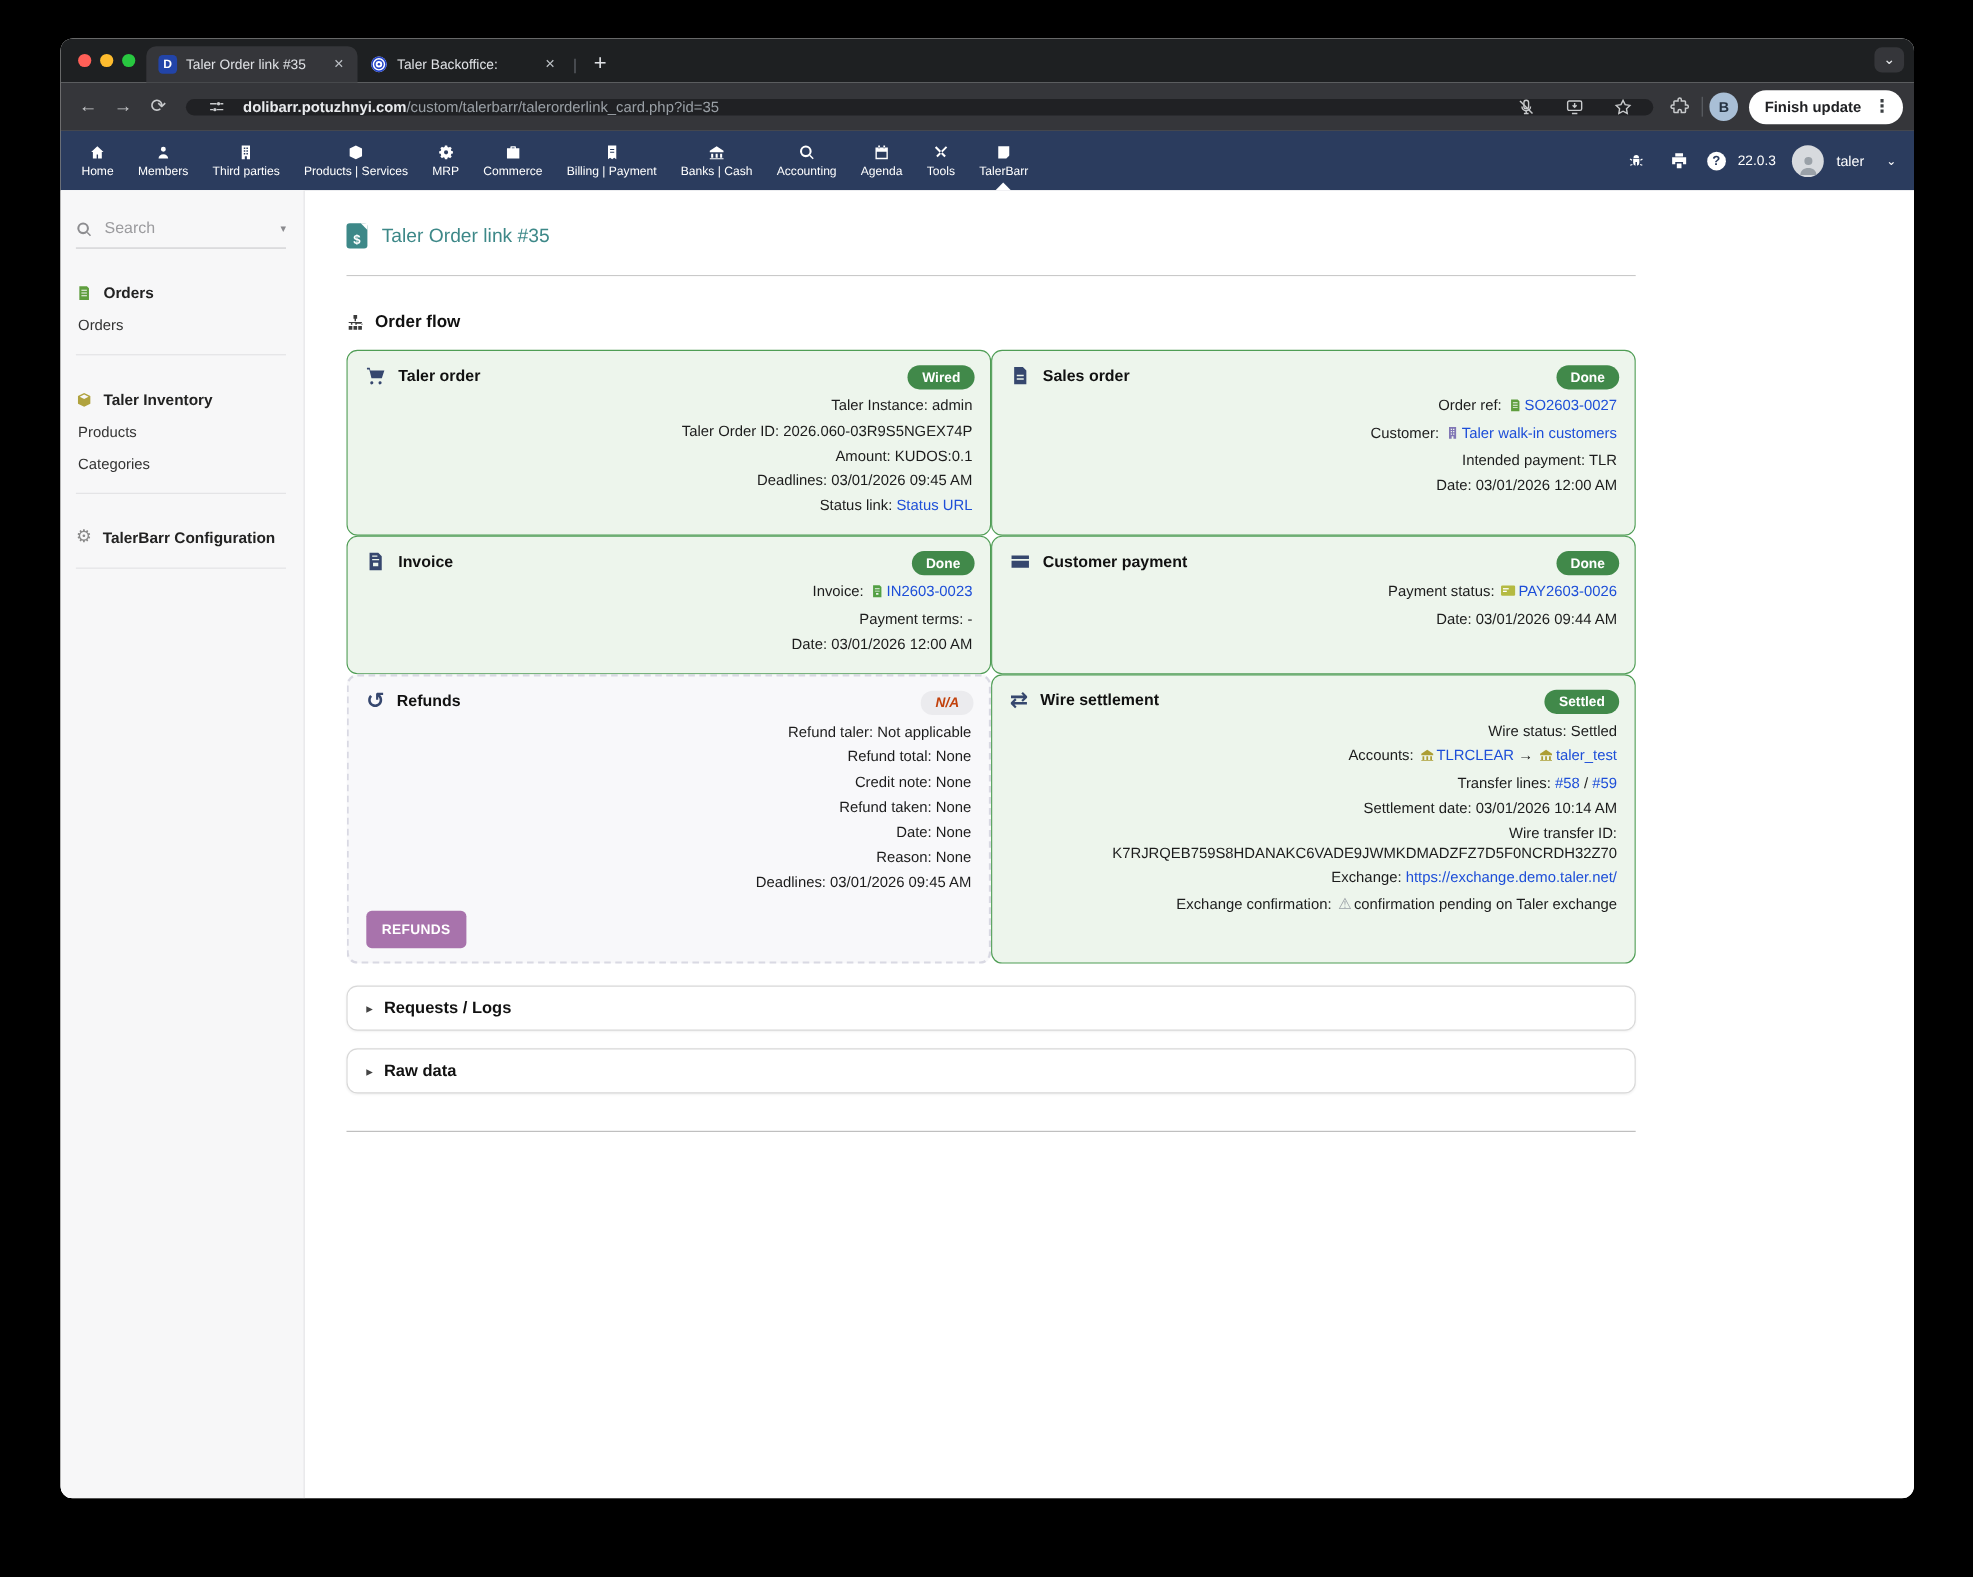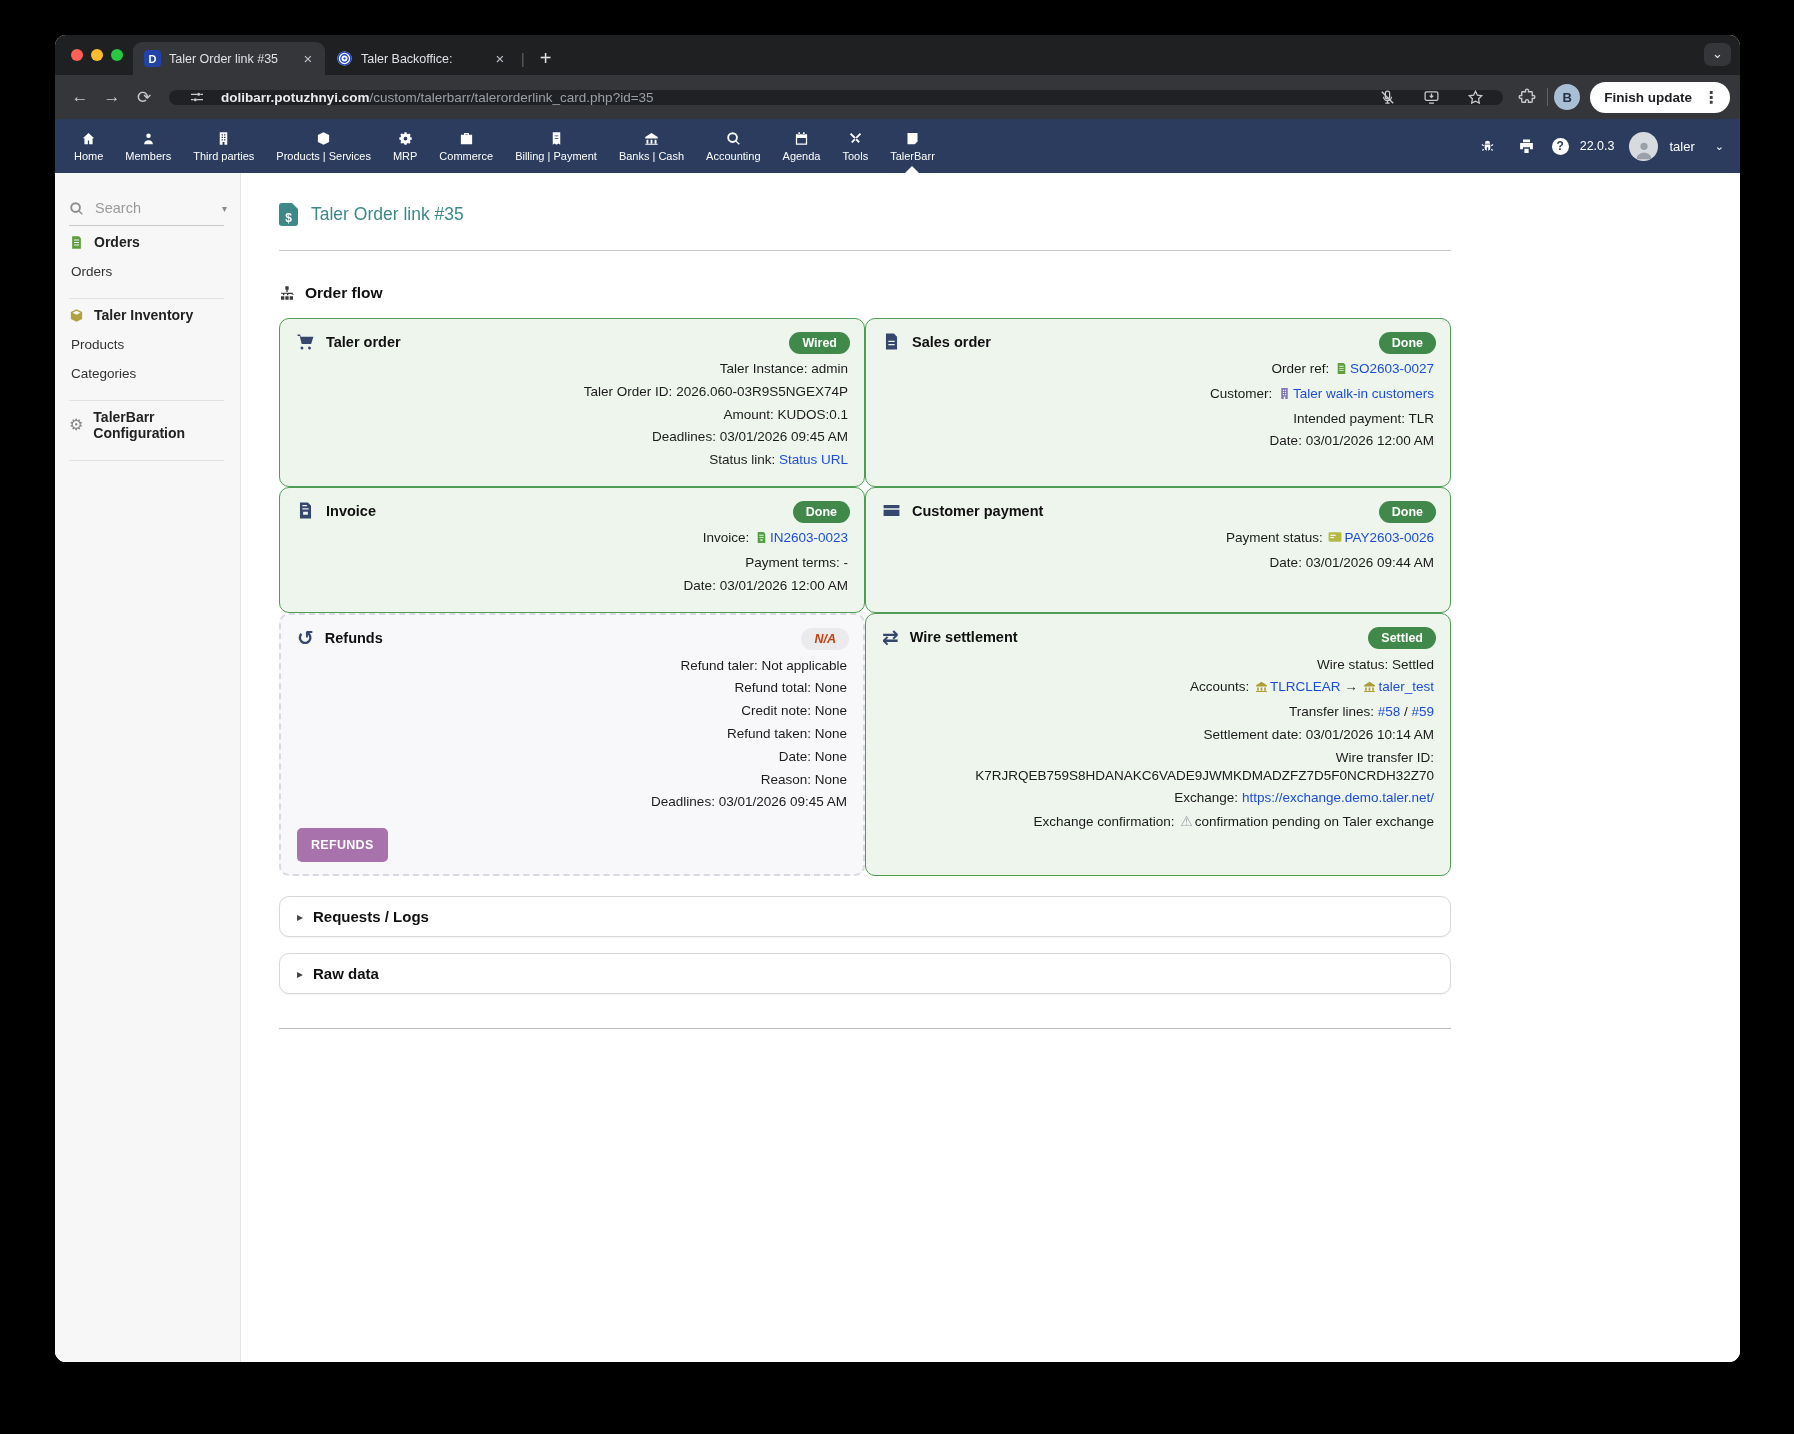--- a/index.html
+++ b/index.html
@@ -49,27 +49,27 @@
   .nav-right { margin-left:auto; display:flex; align-items:center; gap:11px; }
   .nav-right svg { width:17px; height:17px; fill:#fff; display:block; }
   .help-circle { width:17px; height:17px; border-radius:50%; background:#fff; color:#2b3c5e; font-weight:700; font-size:12px; display:flex; align-items:center; justify-content:center; }
   .version { font-size:12.5px; }
   .user-avatar { width:29px; height:29px; border-radius:50%; background:#d7dade; display:flex; align-items:flex-end; justify-content:center; overflow:hidden; margin-left:4px; }
   .user-avatar svg { width:22px; height:22px; fill:#9aa1a8; }
   .user-name { font-size:13px; display:flex; align-items:center; gap:20px; }
   .user-caret { font-size:11px; }
   
   .body-row { flex:1; display:flex; background:#fff; min-height:0; }
-  .sidebar { width:186px; flex:0 0 auto; background:#f7f7f8; border-right:1px solid #e4e4e6; padding:26px 16px 0 14px; }
+  .sidebar { width:222px; flex:0 0 auto; background:#f7f7f8; border-right:1px solid #e4e4e6; padding:26px 16px 0 14px; }
   .search-row { display:flex; align-items:center; gap:9px; border-bottom:1px solid #c9c9cc; padding-bottom:8px; }
   .search-row svg { width:15px; height:15px; fill:#8d8d90; flex:0 0 auto; }
   .search-input { border:none; background:transparent; outline:none; font-size:14.5px; color:#333; width:120px; font-family:inherit; }
   .search-input::placeholder { color:#9b9b9e; }
   .search-caret { color:#8a8a8e; font-size:10px; margin-left:auto; }
-  .side-section { margin-top:8px; }
+  .side-section { margin-top:32px; }
   .side-head { display:flex; align-items:center; gap:10px; font-size:14px; font-weight:700; color:#222; }
   .side-head svg { width:15px; height:15px; flex:0 0 auto; }
   .side-head .gear-glyph { font-size:16px; color:#8a8a8a; line-height:1; }
   .side-link { font-size:13.5px; color:#333; margin:14px 0 0 2px; display:block; text-decoration:none; }
   .side-divider { border:none; border-top:1px solid #e2e2e4; margin:19px 0 0; }
   
   .main { flex:1; padding:30px 0 0 38px; overflow:hidden; }
   .content { width:1172px; }
   .page-head { display:flex; align-items:center; gap:13px; }
   .title-doc { position:relative; width:19px; height:23px; background:#3d8888; border-radius:3px; flex:0 0 auto; }

